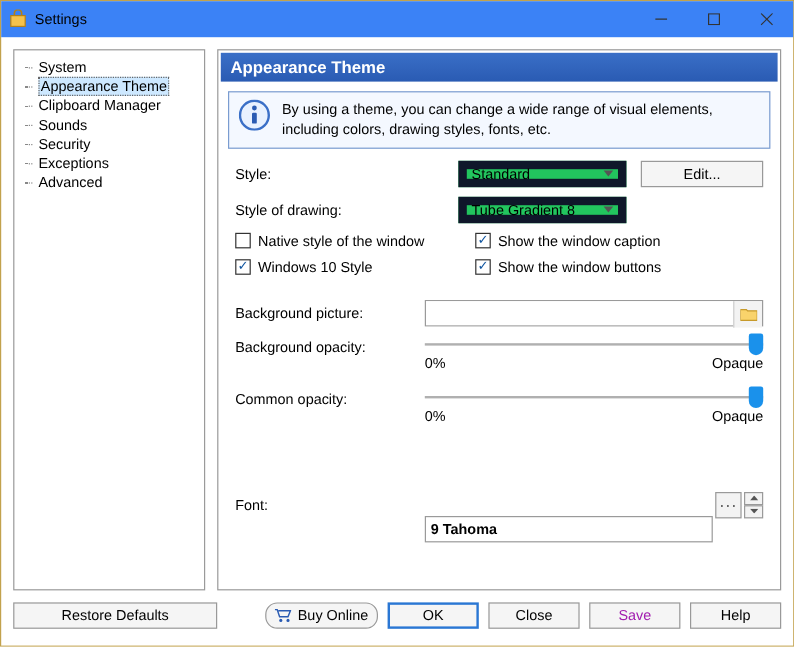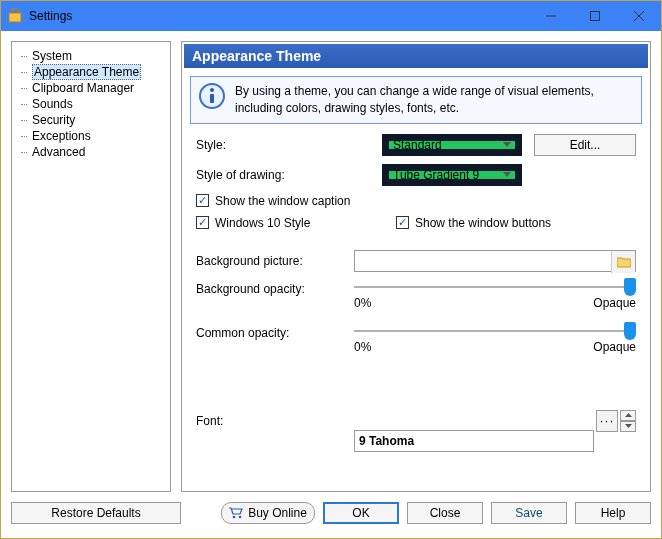--- a/index.html
+++ b/index.html
@@ -18,21 +18,21 @@
   .section-hdr { background: linear-gradient(#3a6fc7, #2a5bb3); color: #fff; font-weight: bold; font-size: 14px; padding: 4px 8px; margin: 2px; }
   .info-box { margin: 6px 8px 10px 8px; border: 1px solid #7a9cd0; background: #f4f8ff; padding: 6px 8px; display: flex; gap: 10px; align-items: flex-start; }
   .info-icon { width: 26px; height: 26px; flex: none; }
   .form { padding: 0 14px; display: flex; flex-direction: column; gap: 8px; }
   .row { display: flex; align-items: center; }
   .lbl { width: 158px; }
   .select { height: 22px; border: 7px solid #0f172a; background: #22c55e; display: flex; align-items: center; padding: 0 4px; justify-content: space-between; margin-left: 28px; }
   .tri { width: 0; height: 0; border-left: 4px solid transparent; border-right: 4px solid transparent; border-top: 5px solid #555; }
   .btn { height: 22px; border: 1px solid #999; background: #f5f5f5; display: flex; align-items: center; justify-content: center; padding: 0 6px; }
   .btn.primary { border: 2px solid #2a77d4; }
-  .btn.disabled { color: #0c4a6e; }
+  .btn.disabled { color: #a21caf; }
   .chk { display: flex; align-items: center; gap: 6px; }
   .chk .box { width: 13px; height: 13px; border: 1px solid #333; display: flex; align-items: center; justify-content: center; background: #fff; }
   .chk .mark { color: #1256a0; font-size: 11px; line-height: 1; }
   .slider-row { display: flex; align-items: flex-start; }
   .slider-area { flex: 1; }
   .track { position: relative; height: 14px; margin-bottom: 2px; }
   .track .bar { position: absolute; top: 6px; left: 0; right: 0; height: 2px; background: #b0b0b0; }
   .thumb { position: absolute; top: -2px; width: 12px; height: 18px; background: #1a91eb; border-radius: 2px 2px 6px 6px; }
   .thumb.right { right: 0; }
   .slider-lbl { display: flex; justify-content: space-between; color: #000; }
@@ -104,26 +104,32 @@
           </div>
           <div style="width:12px;"></div>
           <div class="btn" style="width:102px;">
               <span>Edit...</span>
             </div>
         </div>
 
         <div class="row">
           <div class="lbl">Style of drawing:</div>
           <div class="select" style="width:140px;">
-            <span>Tube Gradient 9</span>
+            <span>Tube Gradient 8</span>
               <span class="tri"></span>
           </div>
         </div>
 
         <div class="row" style="gap:0;">
+          <div style="width:200px;">
+            <label class="chk">
+              <span class="box"></span>
+                <span>Native style of the window</span>
+            </label>
+          </div>
           <label class="chk">
             <span class="box">
                 <span class="mark">✓</span>
               </span>
               <span>Show the window caption</span>
           </label>
         </div>
 
         <div class="row" style="gap:0;">
           <div style="width:200px;">

